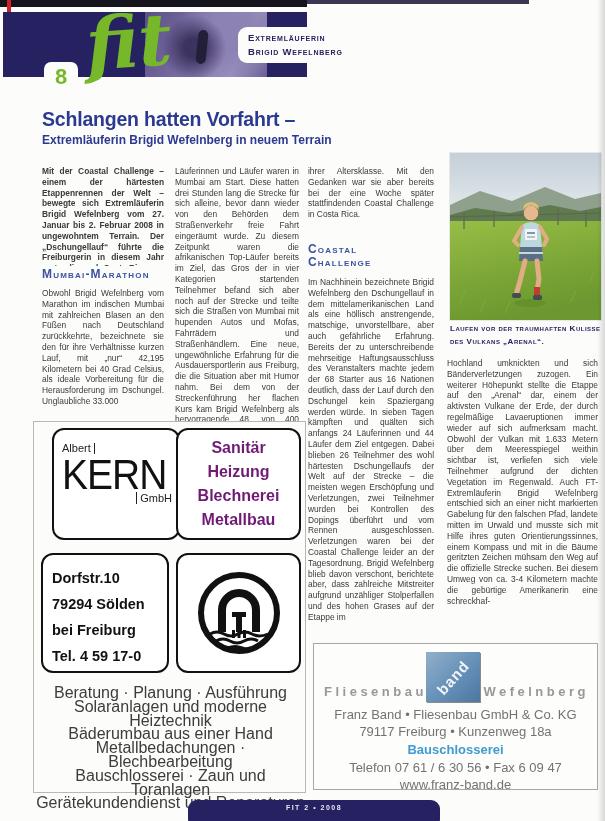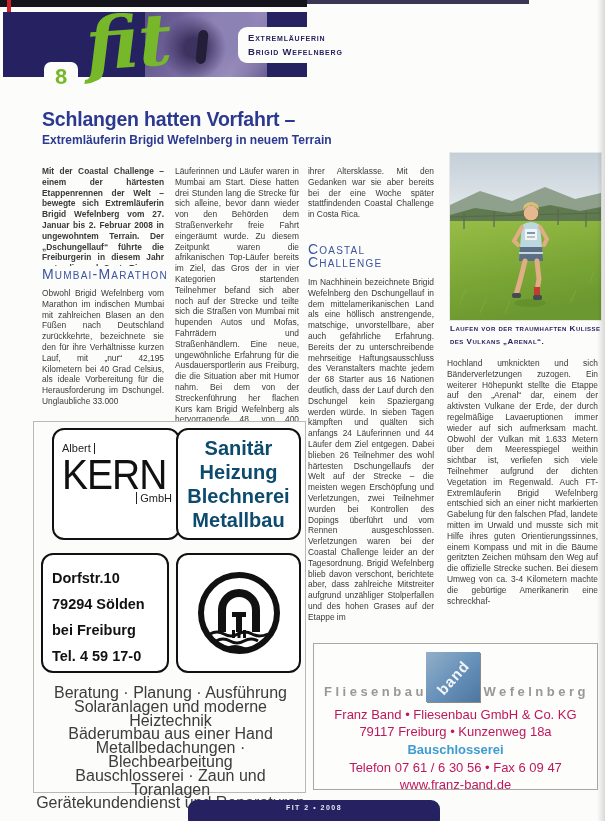--- a/index.html
+++ b/index.html
@@ -36,22 +36,22 @@
         font-size:9.5px;letter-spacing:.8px;line-height:14px;}
   
   .headline{position:absolute;left:42px;top:108px;width:430px;color:var(--headline);
         font-size:19.5px;font-weight:bold;letter-spacing:-.2px;}
   .subheadline{position:absolute;left:42px;top:133px;width:430px;color:var(--headline);
         font-size:12px;font-weight:bold;}
   
   .col{position:absolute;font-size:8.4px;line-height:10.8px;color:var(--body);
         text-align:justify;overflow:hidden;}
   .intro{font-weight:bold;}
-  .sec-heading{font-variant:small-caps;font-weight:normal;color:var(--heading);
-        font-size:14px;letter-spacing:1.2px;line-height:13px;}
+  .sec-heading{font-variant:small-caps;font-weight:bold;color:var(--heading);
+        font-size:12px;letter-spacing:1.2px;line-height:13px;}
   #col1-intro{left:42px;top:166px;width:122px;height:100px;}
   #col1-heading{position:absolute;left:42px;top:268px;width:130px;}
   #col1-text{left:42px;top:288px;width:122px;height:132px;}
   #col2-text{left:175px;top:166px;width:124px;height:256px;}
   #col3-intro{left:308px;top:166px;width:126px;height:74px;}
   #col3-heading{position:absolute;left:308px;top:243px;width:130px;}
   #col3-text{left:308px;top:277px;width:126px;height:362px;}
   #col4-text{left:447px;top:358px;width:151px;height:282px;}
   
   .photo{position:absolute;left:450px;top:153px;width:151px;height:167px;
@@ -66,42 +66,42 @@
   #box-kern{left:18px;top:6px;width:128px;height:112px;padding:8px 6px 0 8px;}
   .kern-albert{font-size:11px;color:#222;line-height:11px;border-right:1.5px solid #222;
         display:inline-block;padding-right:3px;}
   .kern-main{font-size:39px;color:#111;letter-spacing:-1px;line-height:36px;
         transform:scaleY(1.08);transform-origin:left top;white-space:nowrap;}
   .kern-gmbh{font-size:11px;color:#222;text-align:right;border-left:0;
         line-height:12px;}
   .kern-gmbh span{border-left:1.5px solid #222;padding-left:3px;display:inline-block;}
   #box-services{left:142px;top:6px;width:125px;height:112px;display:flex;
         align-items:center;justify-content:center;text-align:center;}
-  .services-line{font-size:20px;font-weight:bold;color:#0c4a6e;line-height:24px;}
+  .services-line{font-size:16px;font-weight:bold;color:#701a75;line-height:24px;}
   #box-address{left:7px;top:131px;width:128px;height:120px;padding:10px 0 0 9px;}
   .addr-line{font-size:14.5px;font-weight:bold;color:#111;line-height:26px;white-space:nowrap;}
   #box-logo{left:142px;top:131px;width:125px;height:120px;display:flex;
         align-items:center;justify-content:center;}
   .kern-footer{position:absolute;left:0;top:264px;width:273px;text-align:center;}
   .kern-footer-line{font-size:16px;color:#3c3c3c;line-height:13.8px;}
   
   .band-ad{position:absolute;left:313px;top:643px;width:285px;height:147px;
         background:#fdfdfb;border:1px solid #a8a8a2;}
   .band-logo-row{position:absolute;left:0;top:8px;width:100%;height:60px;}
   .band-word-left{position:absolute;left:10px;top:32px;font-size:13px;font-weight:bold;
         letter-spacing:3.5px;color:#98989a;}
   .band-word-right{position:absolute;right:8px;top:32px;font-size:13px;font-weight:bold;
         letter-spacing:3.5px;color:#98989a;}
   .band-square{position:absolute;left:112px;top:0;width:54px;height:50px;
         background:linear-gradient(135deg,#93afc9 0%,var(--bandblue) 55%,#4e76a0 100%);
         display:flex;align-items:center;justify-content:center;box-shadow:1px 1px 0 #8b8b86;}
   .band-square span{color:#f2f4f6;font-weight:bold;font-size:15px;transform:rotate(-48deg);
         letter-spacing:1px;}
   .band-lines{position:absolute;left:0;top:62px;width:100%;text-align:center;}
-  .band-line{font-size:13px;color:#be185d;line-height:17px;text-align:center;}
+  .band-line{font-size:13px;color:#737373;line-height:17px;text-align:center;}
   .band-meister{font-size:13px;font-weight:bold;color:var(--meister);line-height:19px;}
   
   .footer-bar{position:absolute;left:188px;top:800px;width:252px;height:28px;
         background:var(--navy);border-radius:9px;text-align:center;}
   .footer-text{color:#e8e8f2;font-size:7px;letter-spacing:1.5px;line-height:15px;
         font-weight:bold;}
 </style>
 </head>
 <body>
 

